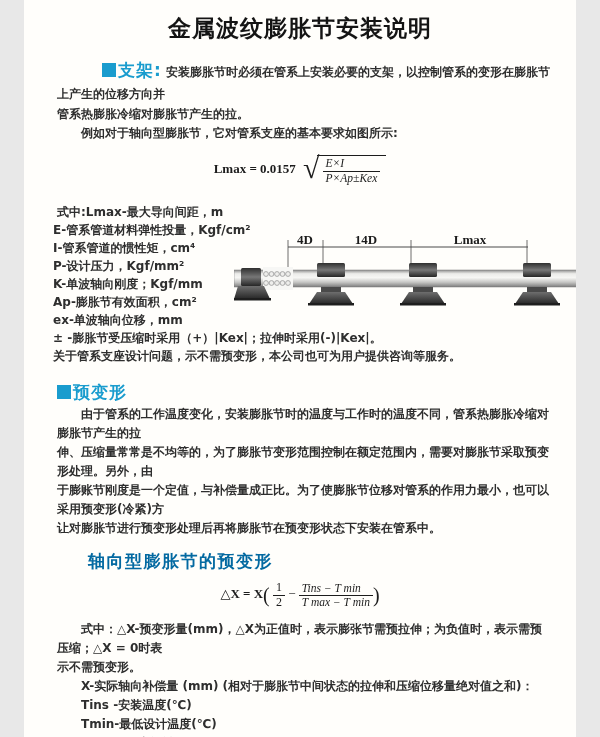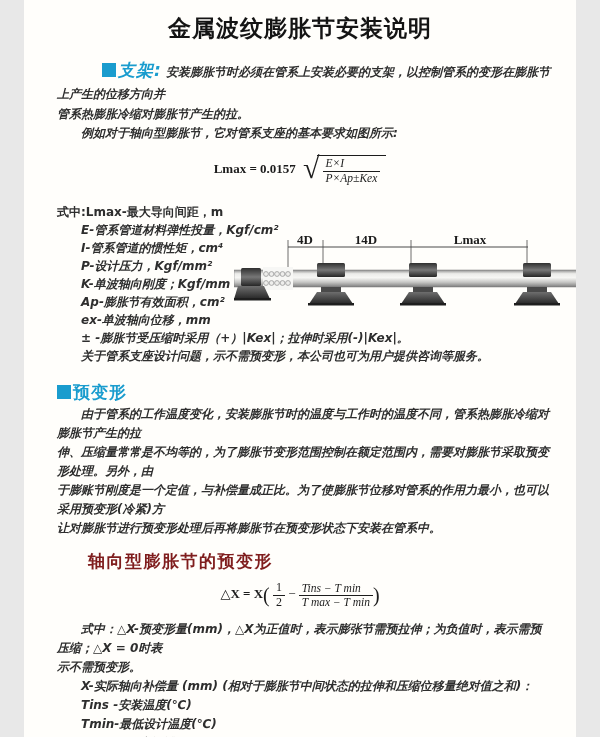--- a/index.html
+++ b/index.html
@@ -20,35 +20,34 @@
     font-weight:bold;
     color:#141414;
     letter-spacing:1px;
   }
   .line {
     margin:0 26px 0 33px;
     font-size:12px;
     line-height:19px;
     font-weight:600;
     color:#2e2e2e;
-    font-style:italic;
   }
   .ind { text-indent:24px; }
   
   .sec-line { margin-top:15px; line-height:22px; text-indent:45px; }
   .sec-head { color:#1a9cce; font-size:17px; font-weight:bold; letter-spacing:1px; }
   .sq {
     display:inline-block; width:14px; height:14px;
     background:#1a9cce; margin-right:2px; vertical-align:-1px;
   }
   .sec2 { margin:12px 26px 2px 33px; font-size:17px; font-weight:bold;
           color:#1a9cce; letter-spacing:1px; line-height:22px; }
   .subtitle {
     margin:12px 0 4px 64px;
-    font-size:17px; font-weight:bold; color:#7f1d1d; letter-spacing:1.5px;
+    font-size:17px; font-weight:bold; color:#0369a1; letter-spacing:1.5px;
   }
   
   .formula {
     text-align:center;
     font-family:"Liberation Serif","DejaVu Serif",serif;
     font-size:13px; color:#1c1c1c;
     margin:6px 0;
   }
   .fb { font-weight:bold; }
   .it { font-style:italic; }
@@ -63,21 +62,21 @@
   .frac { display:inline-block; text-align:left; vertical-align:middle;
           font-size:12px; line-height:1.15; }
   .frac .fn { display:block; padding:0 3px; }
   .frac .fd { display:block; border-top:1px solid #1c1c1c; padding:0 3px; }
   .paren { font-size:20px; vertical-align:middle; font-weight:400; }
   .fsmall { font-size:11.5px; }
   
   .params { position:relative; margin-top:6px; height:166px; }
   .pline { margin-left:33px; font-size:12px; line-height:18px;
            font-weight:600; color:#2e2e2e; }
-  .pline.pind { margin-left:57px;font-style:italic; }
+  .pline.pind { margin-left:29px; }
   .diagram { position:absolute; left:210px; top:30px; width:356px; height:80px; }
 </style>
 </head>
 <body>
 
 <div class="page">
 
   <div class="title">金属波纹膨胀节安装说明</div>
 
   <div class="line sec-line">

